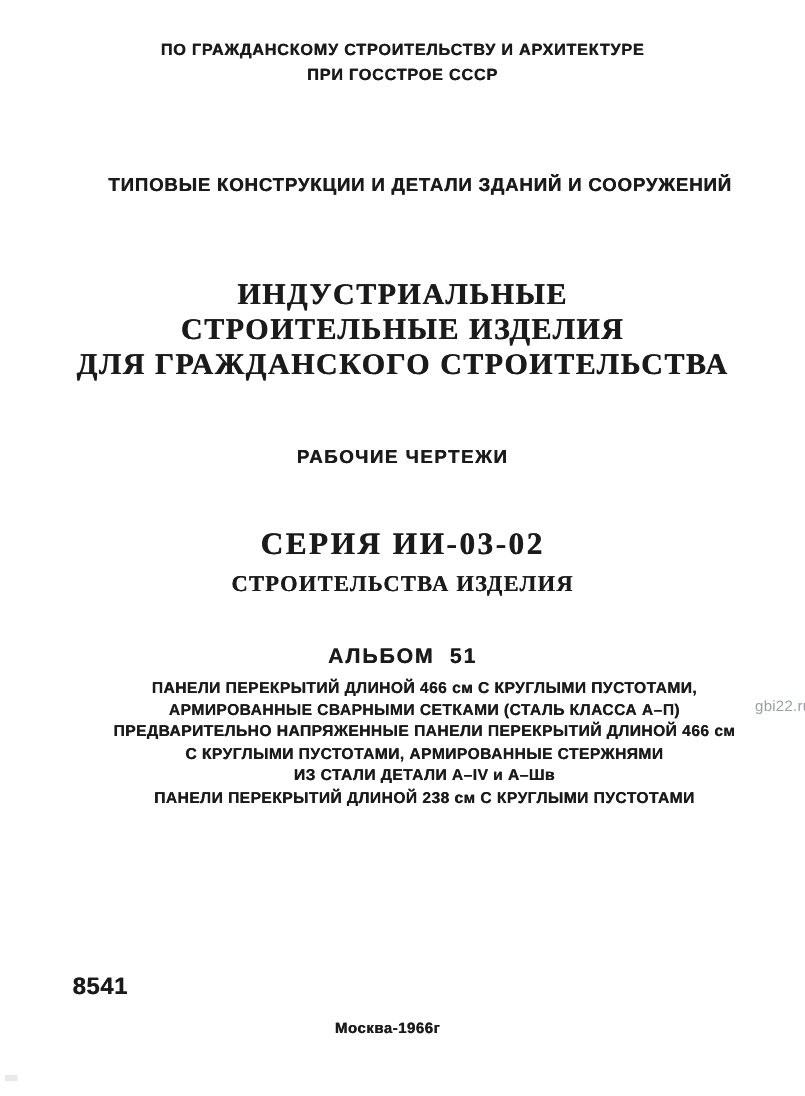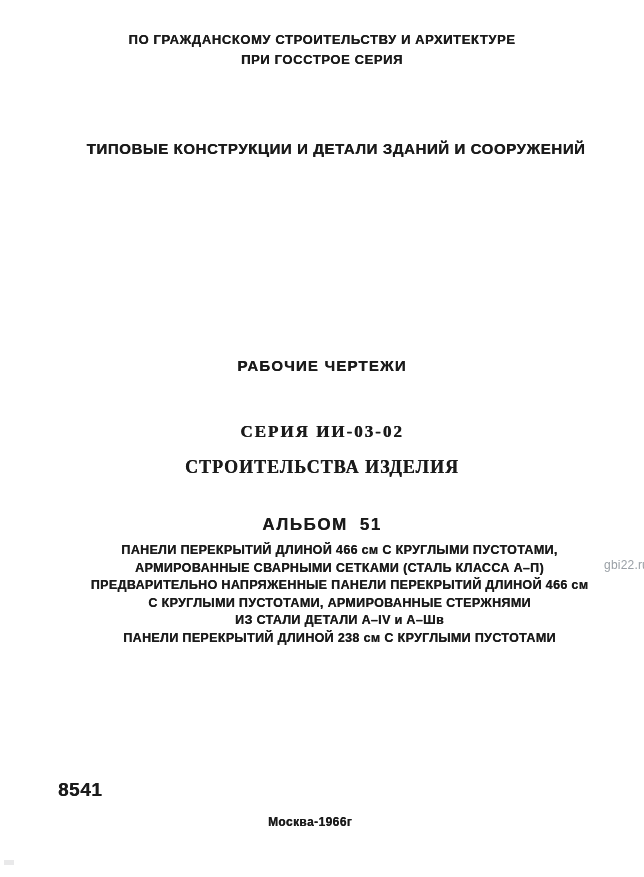--- a/index.html
+++ b/index.html
@@ -54,21 +54,21 @@
   .subtitle {
     top: 357px;
     font-size: 15px;
     font-weight: bold;
     letter-spacing: 1.2px;
     text-shadow: 0.3px 0 0 #1b1b1b;
   }
   .series-number {
     top: 422px;
     font-family: "Liberation Serif", "DejaVu Serif", serif;
-    font-size: 17px;
+    font-size: 25px;
     font-weight: bold;
     letter-spacing: 2px;
     text-shadow: 0.4px 0 0 #1b1b1b;
   }
   .series-type {
     top: 457px;
     font-family: "Liberation Serif", "DejaVu Serif", serif;
     font-size: 18px;
     font-weight: bold;
     letter-spacing: 1px;
@@ -125,25 +125,30 @@
     background: #e9e9ea;
   }
 </style>
 </head>
 <body>
 
 <div class="page">
 
   <div class="centered agency">
     <div>ПО ГРАЖДАНСКОМУ СТРОИТЕЛЬСТВУ И АРХИТЕКТУРЕ</div>
-    <div>ПРИ ГОССТРОЕ СЕРИЯ</div>
+    <div>ПРИ ГОССТРОЕ СССР</div>
   </div>
 
   <div class="centered banner">ТИПОВЫЕ КОНСТРУКЦИИ И ДЕТАЛИ ЗДАНИЙ И СООРУЖЕНИЙ</div>
 
+  <div class="centered main-title">
+    <div>ИНДУСТРИАЛЬНЫЕ</div>
+    <div>СТРОИТЕЛЬНЫЕ ИЗДЕЛИЯ</div>
+    <div>ДЛЯ ГРАЖДАНСКОГО СТРОИТЕЛЬСТВА</div>
+  </div>
 
   <div class="centered subtitle">РАБОЧИЕ ЧЕРТЕЖИ</div>
 
   <div class="centered series-number">СЕРИЯ ИИ-03-02</div>
   <div class="centered series-type">СТРОИТЕЛЬСТВА ИЗДЕЛИЯ</div>
 
   <div class="centered album-title">АЛЬБОМ 51</div>
 
   <div class="centered album-desc">
     <span class="desc-line">ПАНЕЛИ ПЕРЕКРЫТИЙ ДЛИНОЙ 466 см С КРУГЛЫМИ ПУСТОТАМИ,</span>

